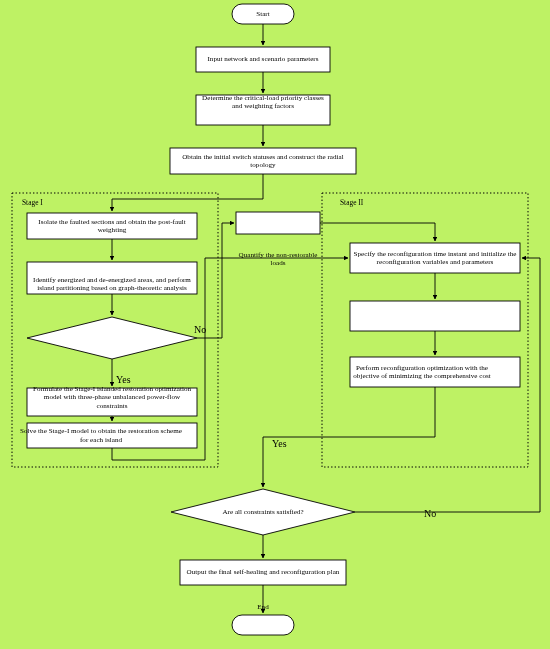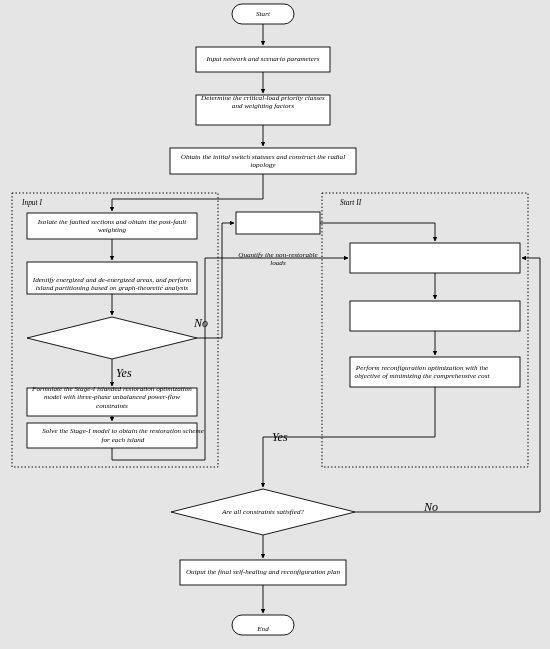--- a/index.html
+++ b/index.html
@@ -4,24 +4,23 @@
 <style>
   html, body {
     margin: 0;
     padding: 0;
     background: #ffffff;
   }
   #canvas {
     position: relative;
     width: 550px;
     height: 649px;
-    background: #e5e5e5;
+    background: #bef264;
     font-family: "Liberation Serif", "DejaVu Serif", serif;
     overflow: hidden;
-    font-style: italic;
   }
   #flow-svg {
     position: absolute;
     left: 0;
     top: 0;
     width: 550px;
     height: 649px;
   }
   .node-label {
     position: absolute;
@@ -32,23 +31,24 @@
     font-size: 7.1px;
     line-height: 1.18;
     color: #000000;
     box-sizing: border-box;
     padding: 0 2px;
     pointer-events: none;
     letter-spacing: 0.02px;
   }
   .edge-label {
     position: absolute;
-    font-size: 12px;
+    font-size: 10px;
     color: #000000;
     white-space: nowrap;
+    margin-top: 8px;
   }
   .stage-label {
     position: absolute;
     font-size: 7.4px;
     color: #000000;
     white-space: nowrap;
   }
 </style>
 </head>
 <body>
@@ -125,37 +125,38 @@
 
   <div class="node-label" style="left:170px; top:148px; width:186px; height:26px;">Obtain the initial switch statuses and construct the radial topology</div>
 
   <div class="node-label" style="left:27px; top:213px; width:170px; height:26px;">Isolate the faulted sections and obtain the post-fault weighting</div>
 
   <div class="node-label" style="left:27px; top:262px; width:170px; height:44px;">Identify energized and de-energized areas, and perform island partitioning based on graph-theoretic analysis</div>
 
 
   <div class="node-label" style="left:27px; top:388px; width:170px; height:19px;">Formulate the Stage-I islanded restoration optimization model with three-phase unbalanced power-flow constraints</div>
 
-  <div class="node-label" style="left:38px; top:423px; width:170px; height:25px;">Solve the Stage-I model to obtain the restoration scheme for each island</div>
+  <div class="node-label" style="left:16px; top:423px; width:170px; height:25px;">Solve the Stage-I model to obtain the restoration scheme for each island</div>
 
   <div class="node-label" style="left:236px; top:212px; width:84px; height:22px;margin-top:36px;">Quantify the non-restorable loads</div>
 
+  <div class="node-label" style="left:350px; top:243px; width:170px; height:30px;">Specify the reconfiguration time instant and initialize the reconfiguration variables and parameters</div>
 
 
   <div class="node-label" style="left:350px; top:357px; width:144px; height:30px;">Perform reconfiguration optimization with the objective of minimizing the comprehensive cost</div>
 
   <div class="node-label" style="left:198px; top:496px; width:130px; height:32px;">Are all constraints satisfied?</div>
 
   <div class="node-label" style="left:180px; top:560px; width:166px; height:25px;">Output the final self-healing and reconfiguration plan</div>
 
-  <div class="node-label" style="left:232px; top:615px; width:62px; height:28px;">End</div>
+  <div class="node-label" style="left:232px; top:593px; width:62px; height:28px;">End</div>
 
-  <div class="stage-label" style="left:22px; top:198px;">Input I</div>
+  <div class="stage-label" style="left:22px; top:198px;">Stage I</div>
 
-  <div class="stage-label" style="left:340px; top:198px;">Start II</div>
+  <div class="stage-label" style="left:340px; top:198px;">Stage II</div>
 
   <div class="edge-label" style="left:194px; top:316px;">No</div>
 
   <div class="edge-label" style="left:116px; top:366px;">Yes</div>
 
   <div class="edge-label" style="left:272px; top:430px;">Yes</div>
 
   <div class="edge-label" style="left:424px; top:500px;">No</div>
 
 </div>

